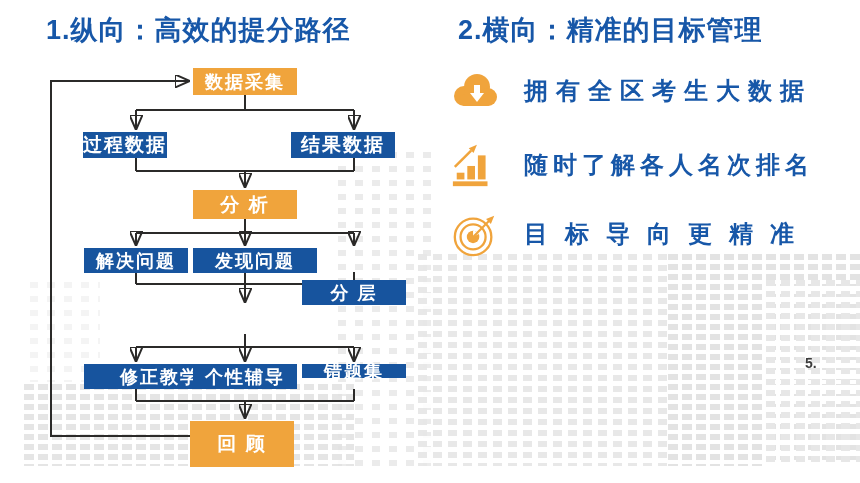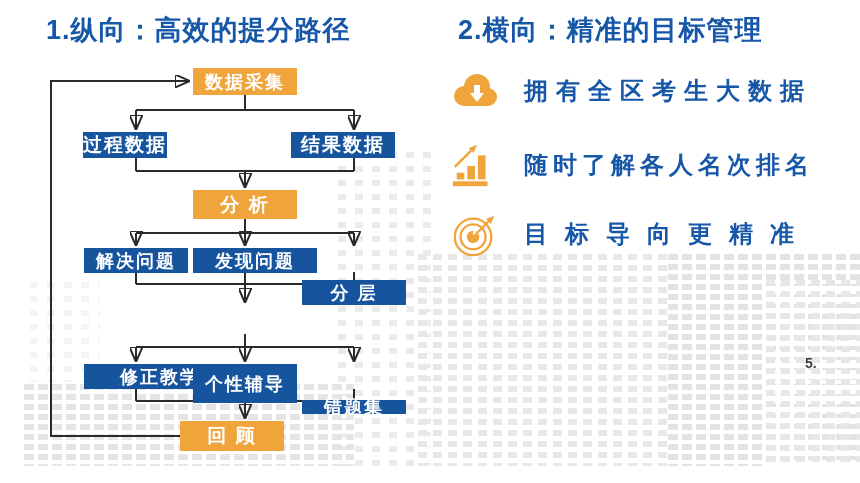--- a/index.html
+++ b/index.html
@@ -59,23 +59,23 @@
   .node.blue{background:var(--node-blue);}
   .n-collect{left:193px;top:68px;width:104px;height:27px;}
   .n-process{left:83px;top:132px;width:84px;height:26px;font-size:19px;}
   .n-result{left:291px;top:132px;width:104px;height:26px;font-size:19px;}
   .n-analysis{left:193px;top:190px;width:104px;height:29px;font-size:19px;}
   .n-position{left:84px;top:248px;width:104px;height:25px;}
   .n-find{left:193px;top:248px;width:124px;height:25px;}
   .n-layer{left:302px;top:248px;width:104px;height:25px;margin-top:32px;}
   .n-solve{left:193px;top:305px;width:104px;height:29px;font-size:19px;}
   .n-correct{left:84px;top:364px;width:104px;height:25px;padding-left:24px;}
-  .n-tutor{left:193px;top:364px;width:104px;height:39px;}
-  .n-mistake{left:302px;top:364px;width:104px;height:14px;margin-top:36px;}
-  .n-review{left:180px;top:421px;width:104px;height:30px;font-size:19px;}
+  .n-tutor{left:193px;top:364px;width:104px;height:25px;}
+  .n-mistake{left:302px;top:364px;width:104px;height:14px;}
+  .n-review{left:190px;top:421px;width:104px;height:46px;font-size:19px;}
   
   .feature{
     position:absolute;left:450px;display:flex;align-items:center;gap:24px;
   }
   .f1{top:68px;height:46px;}
   .f2{top:142px;height:46px;}
   .f3{top:209px;height:50px;}
   .f-icon{display:flex;align-items:center;justify-content:center;width:50px;}
   .f-text{
     color:var(--accent-blue);font-weight:bold;font-size:24px;white-space:nowrap;

